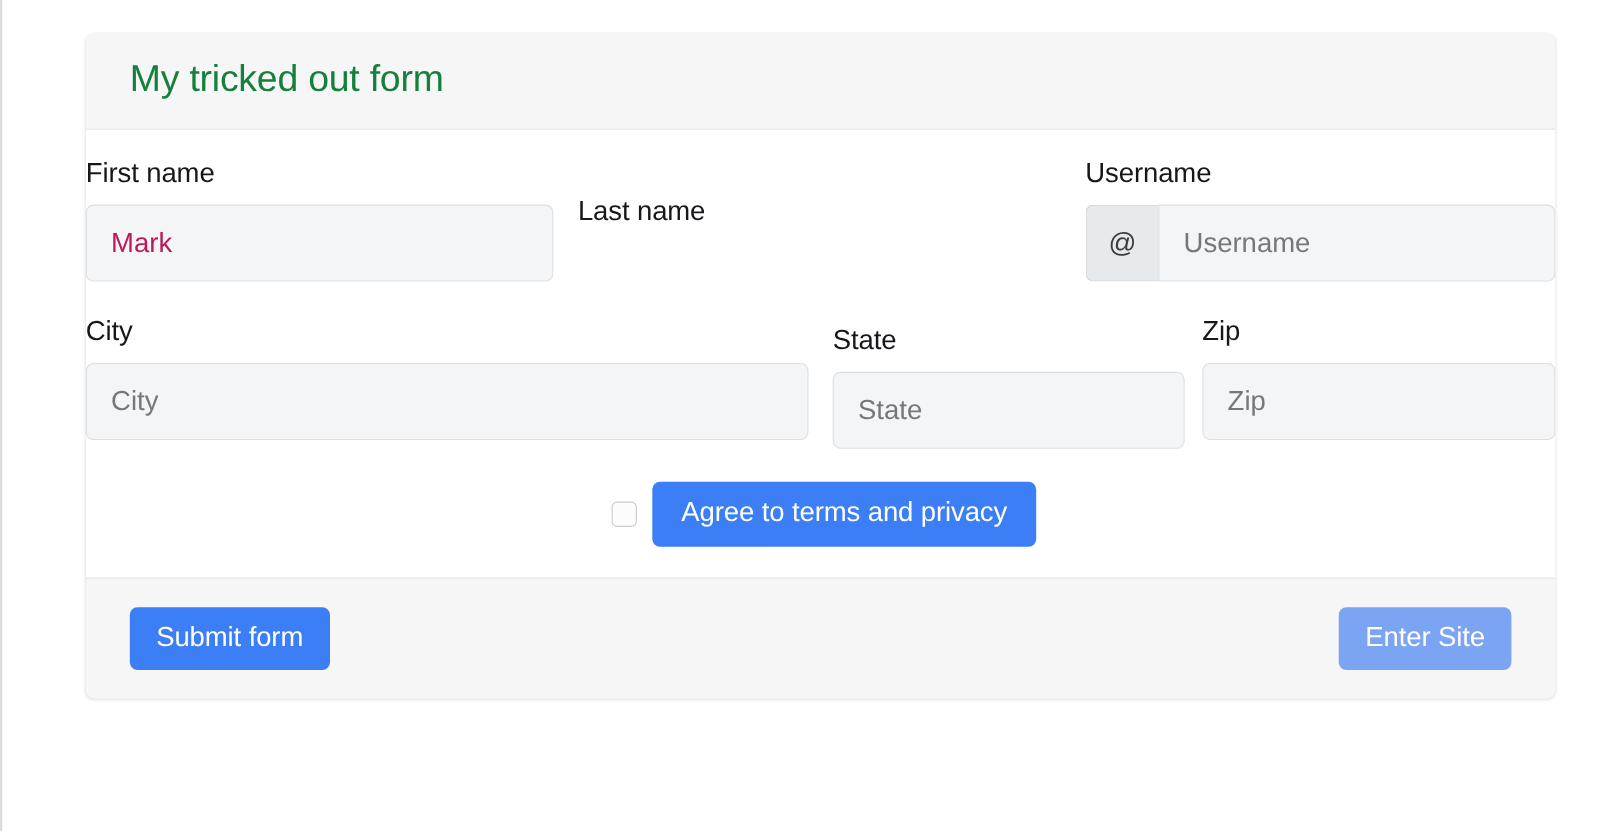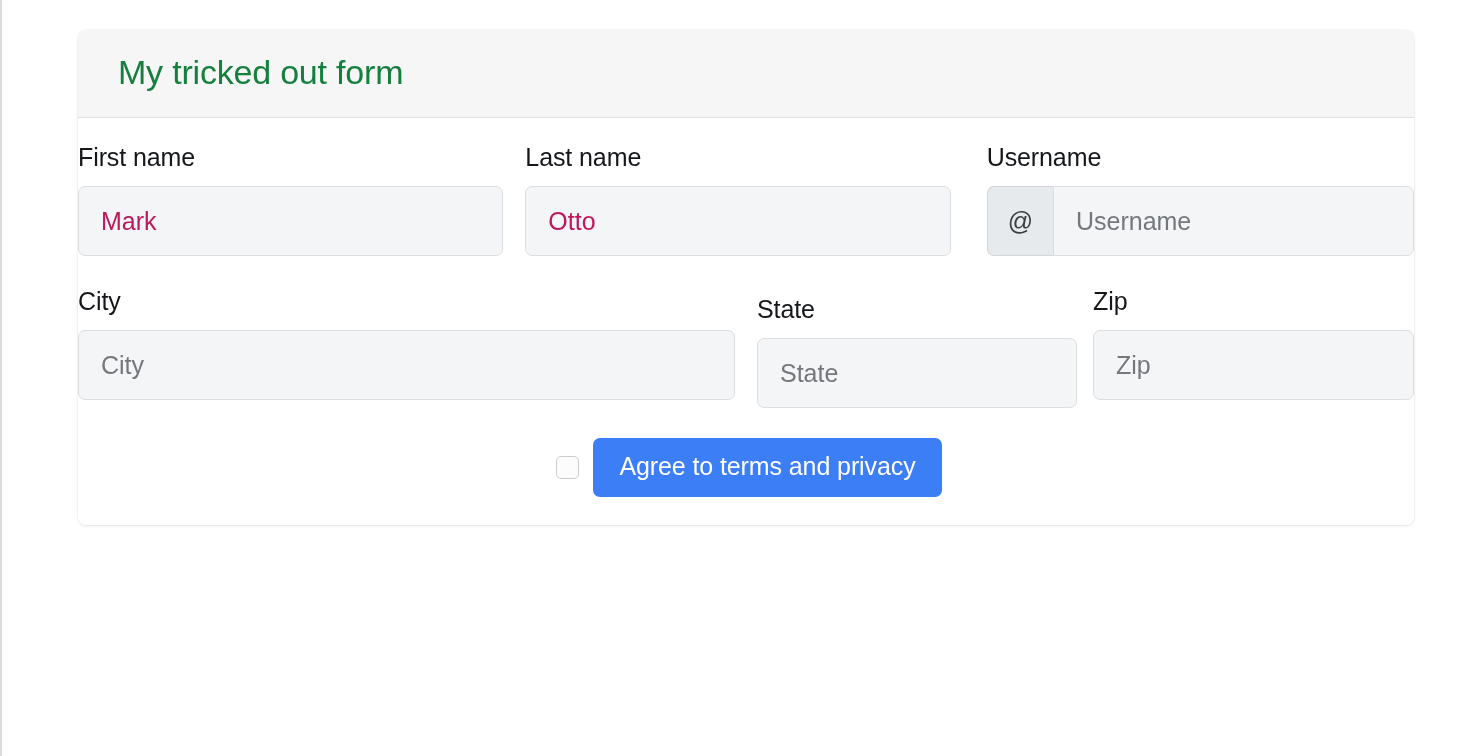--- a/index.html
+++ b/index.html
@@ -178,21 +178,20 @@
 
       <div class="form-row row-1">
 
         <div class="col" style="width:430px; margin-left:0px;">
           <label class="field-label">First name</label>
           <input class="control" type="text" value="Mark" style="">
         </div>
 
         <div class="col" style="width:430px; margin-left:22px;">
           <label class="field-label">Last name</label>
-          <input class="control" type="text" value="Otto" style="">
         </div>
 
         <div class="col" style="width:432px; margin-left:36px;">
           <label class="field-label">Username</label>
           <div class="input-group">
             <span class="input-group-text">@</span>
             <input class="control" type="text" placeholder="Username" style="">
           </div>
         </div>
 
@@ -217,16 +216,20 @@
 
       </div>
 
       <div class="agree-row">
         <div class="checkbox"></div>
         <button class="btn btn-agree">Agree to terms and privacy</button>
       </div>
 
     </div>
 
+    <div class="card-footer">
+      <button class="btn">Submit form</button>
+      <button class="btn btn-disabled">Enter Site</button>
+    </div>
 
   </div>
 
 </div>
 
 </body></html>

